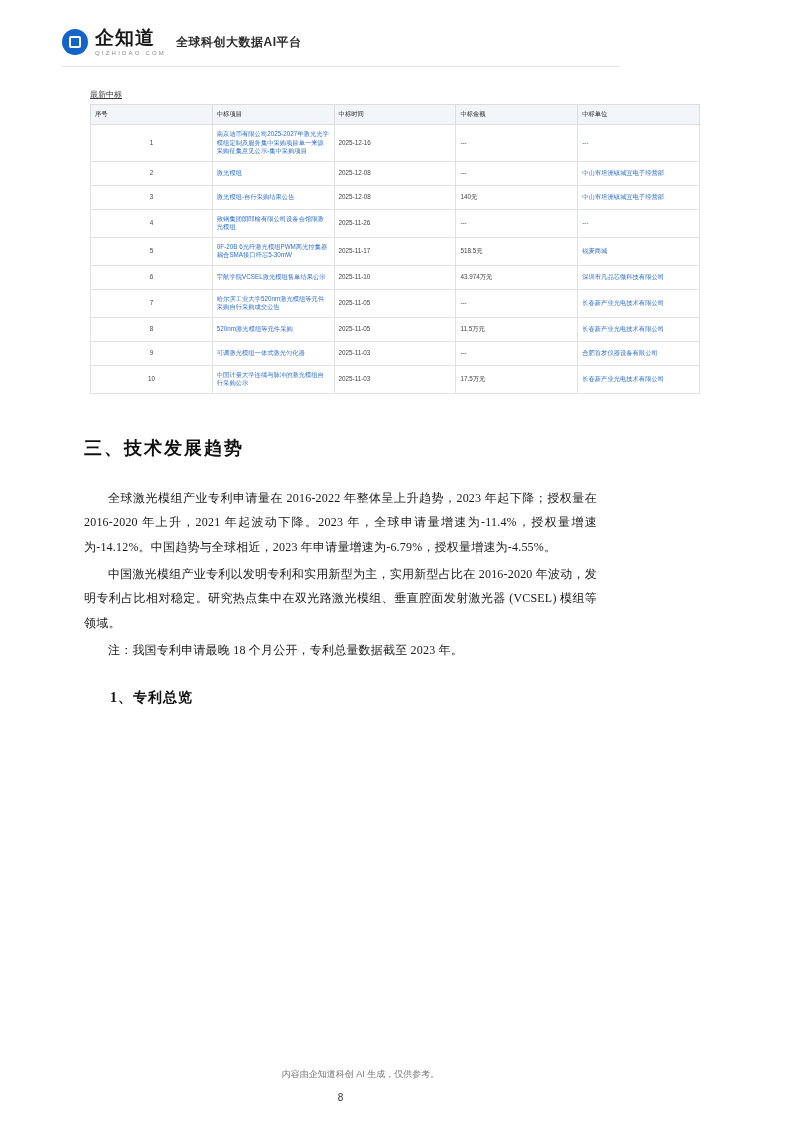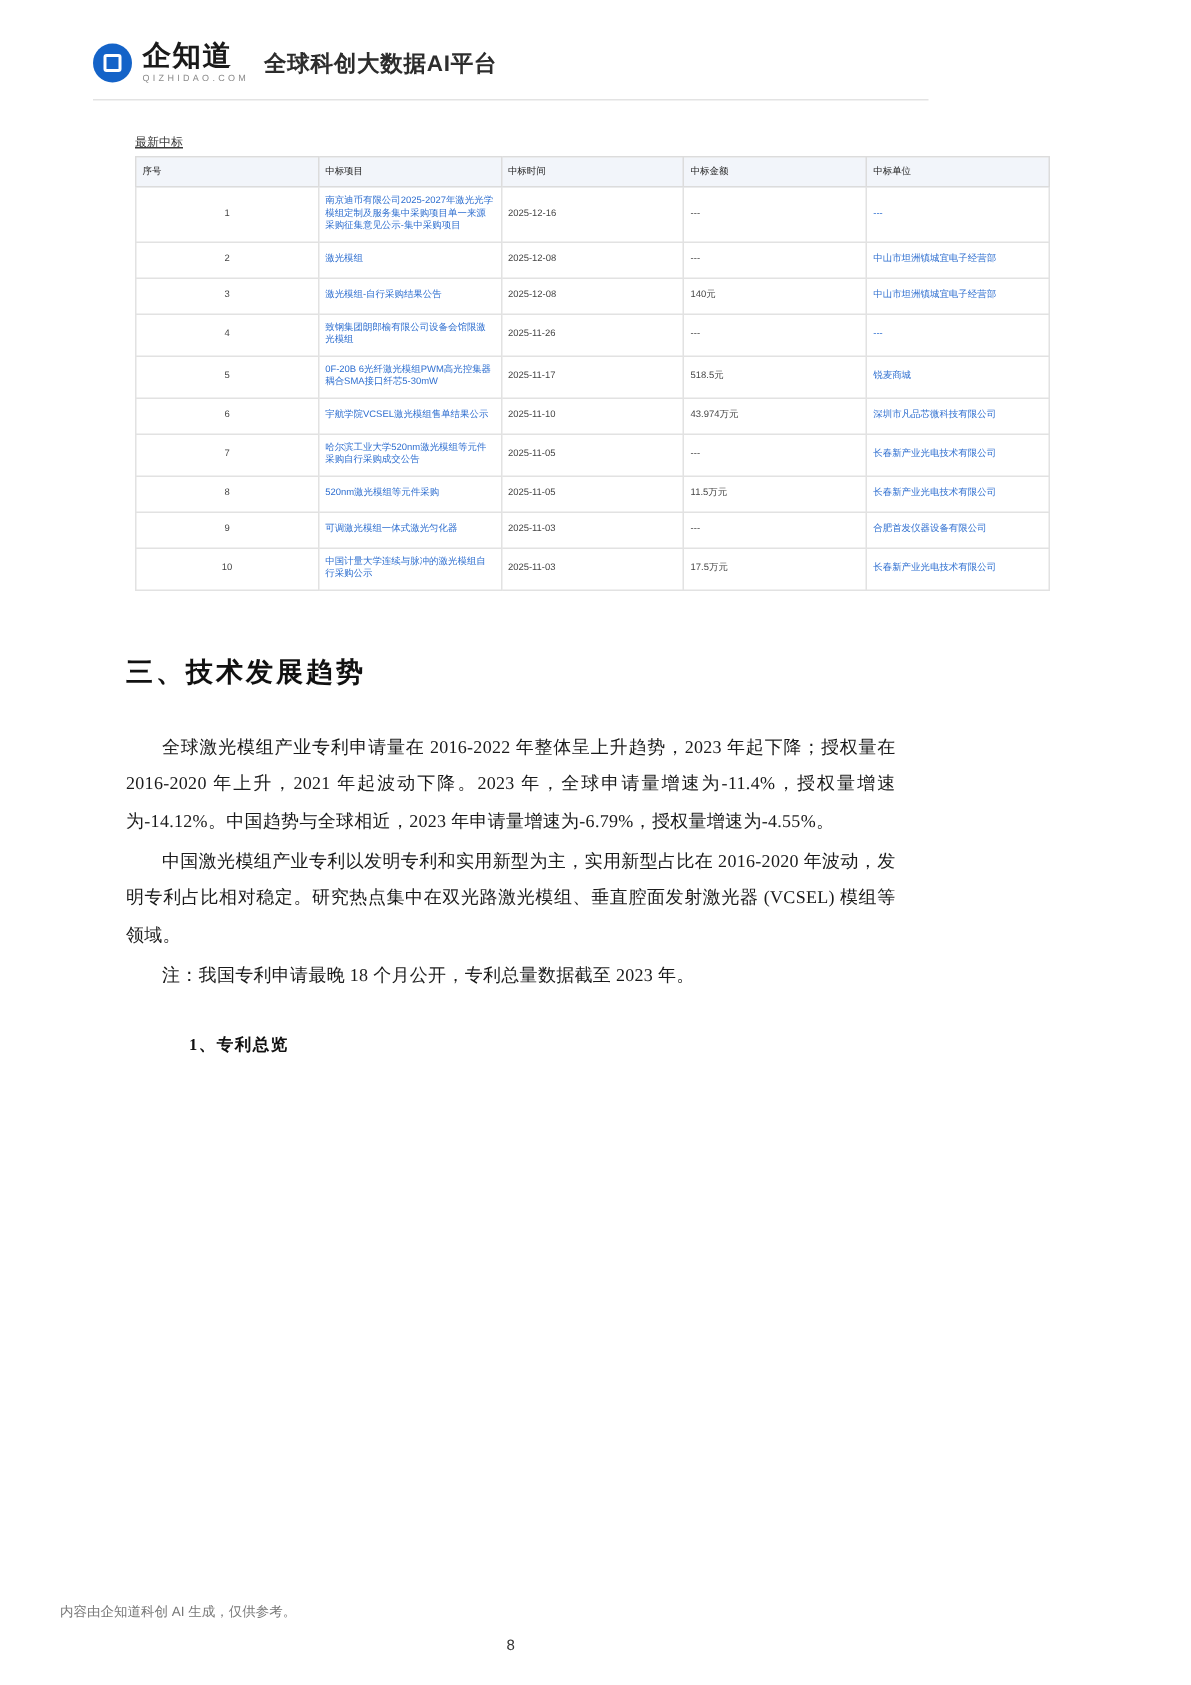--- a/index.html
+++ b/index.html
@@ -64,21 +64,21 @@
   .logo-sub {
     font-family: "Liberation Sans", sans-serif;
     font-size: 6px;
     color: #8a8a8a;
     letter-spacing: 2.2px;
     margin-top: 3px;
   }
   .logo-block { display: flex; flex-direction: column; justify-content: center; }
   .logo-slogan {
     font-family: "Liberation Sans", sans-serif;
-    font-size: 15px;
+    font-size: 12px;
     font-weight: bold;
     color: #2d2d2d;
     margin-left: 10px;
     letter-spacing: 0.5px;
   }
 
   
   .table-caption {
     font-family: "Liberation Sans", sans-serif;
     font-size: 8px;
@@ -122,42 +122,43 @@
   h2.section-title {
     font-family: "Liberation Serif", serif;
     font-size: 18px;
     font-weight: bold;
     color: #111;
     letter-spacing: 2px;
     margin: 42px 0 26px 22px;
   }
   h3.sub-title {
     font-family: "Liberation Serif", serif;
-    font-size: 11px;
+    font-size: 14px;
     font-weight: bold;
     color: #111;
     letter-spacing: 1px;
-    margin: 26px 0 0 64px;
+    margin: 26px 0 0 48px;
   }
   p.para {
     font-size: 12px;
     line-height: 2.06;
     margin: 0 0 2px 0;
     padding: 0 22px 0 22px;
     text-align: justify;
     text-indent: 2em;
     letter-spacing: 0.2px;
   }
 
   
   .footer-note {
     position: absolute;
     left: 0;
     right: 0;
     bottom: 42px;
+    text-align: center;
     font-family: "Liberation Sans", sans-serif;
     font-size: 9px;
     color: #777;
     padding-left: 40px;
   }
   .page-number {
     position: absolute;
     left: 0;
     right: 0;
     bottom: 20px;

